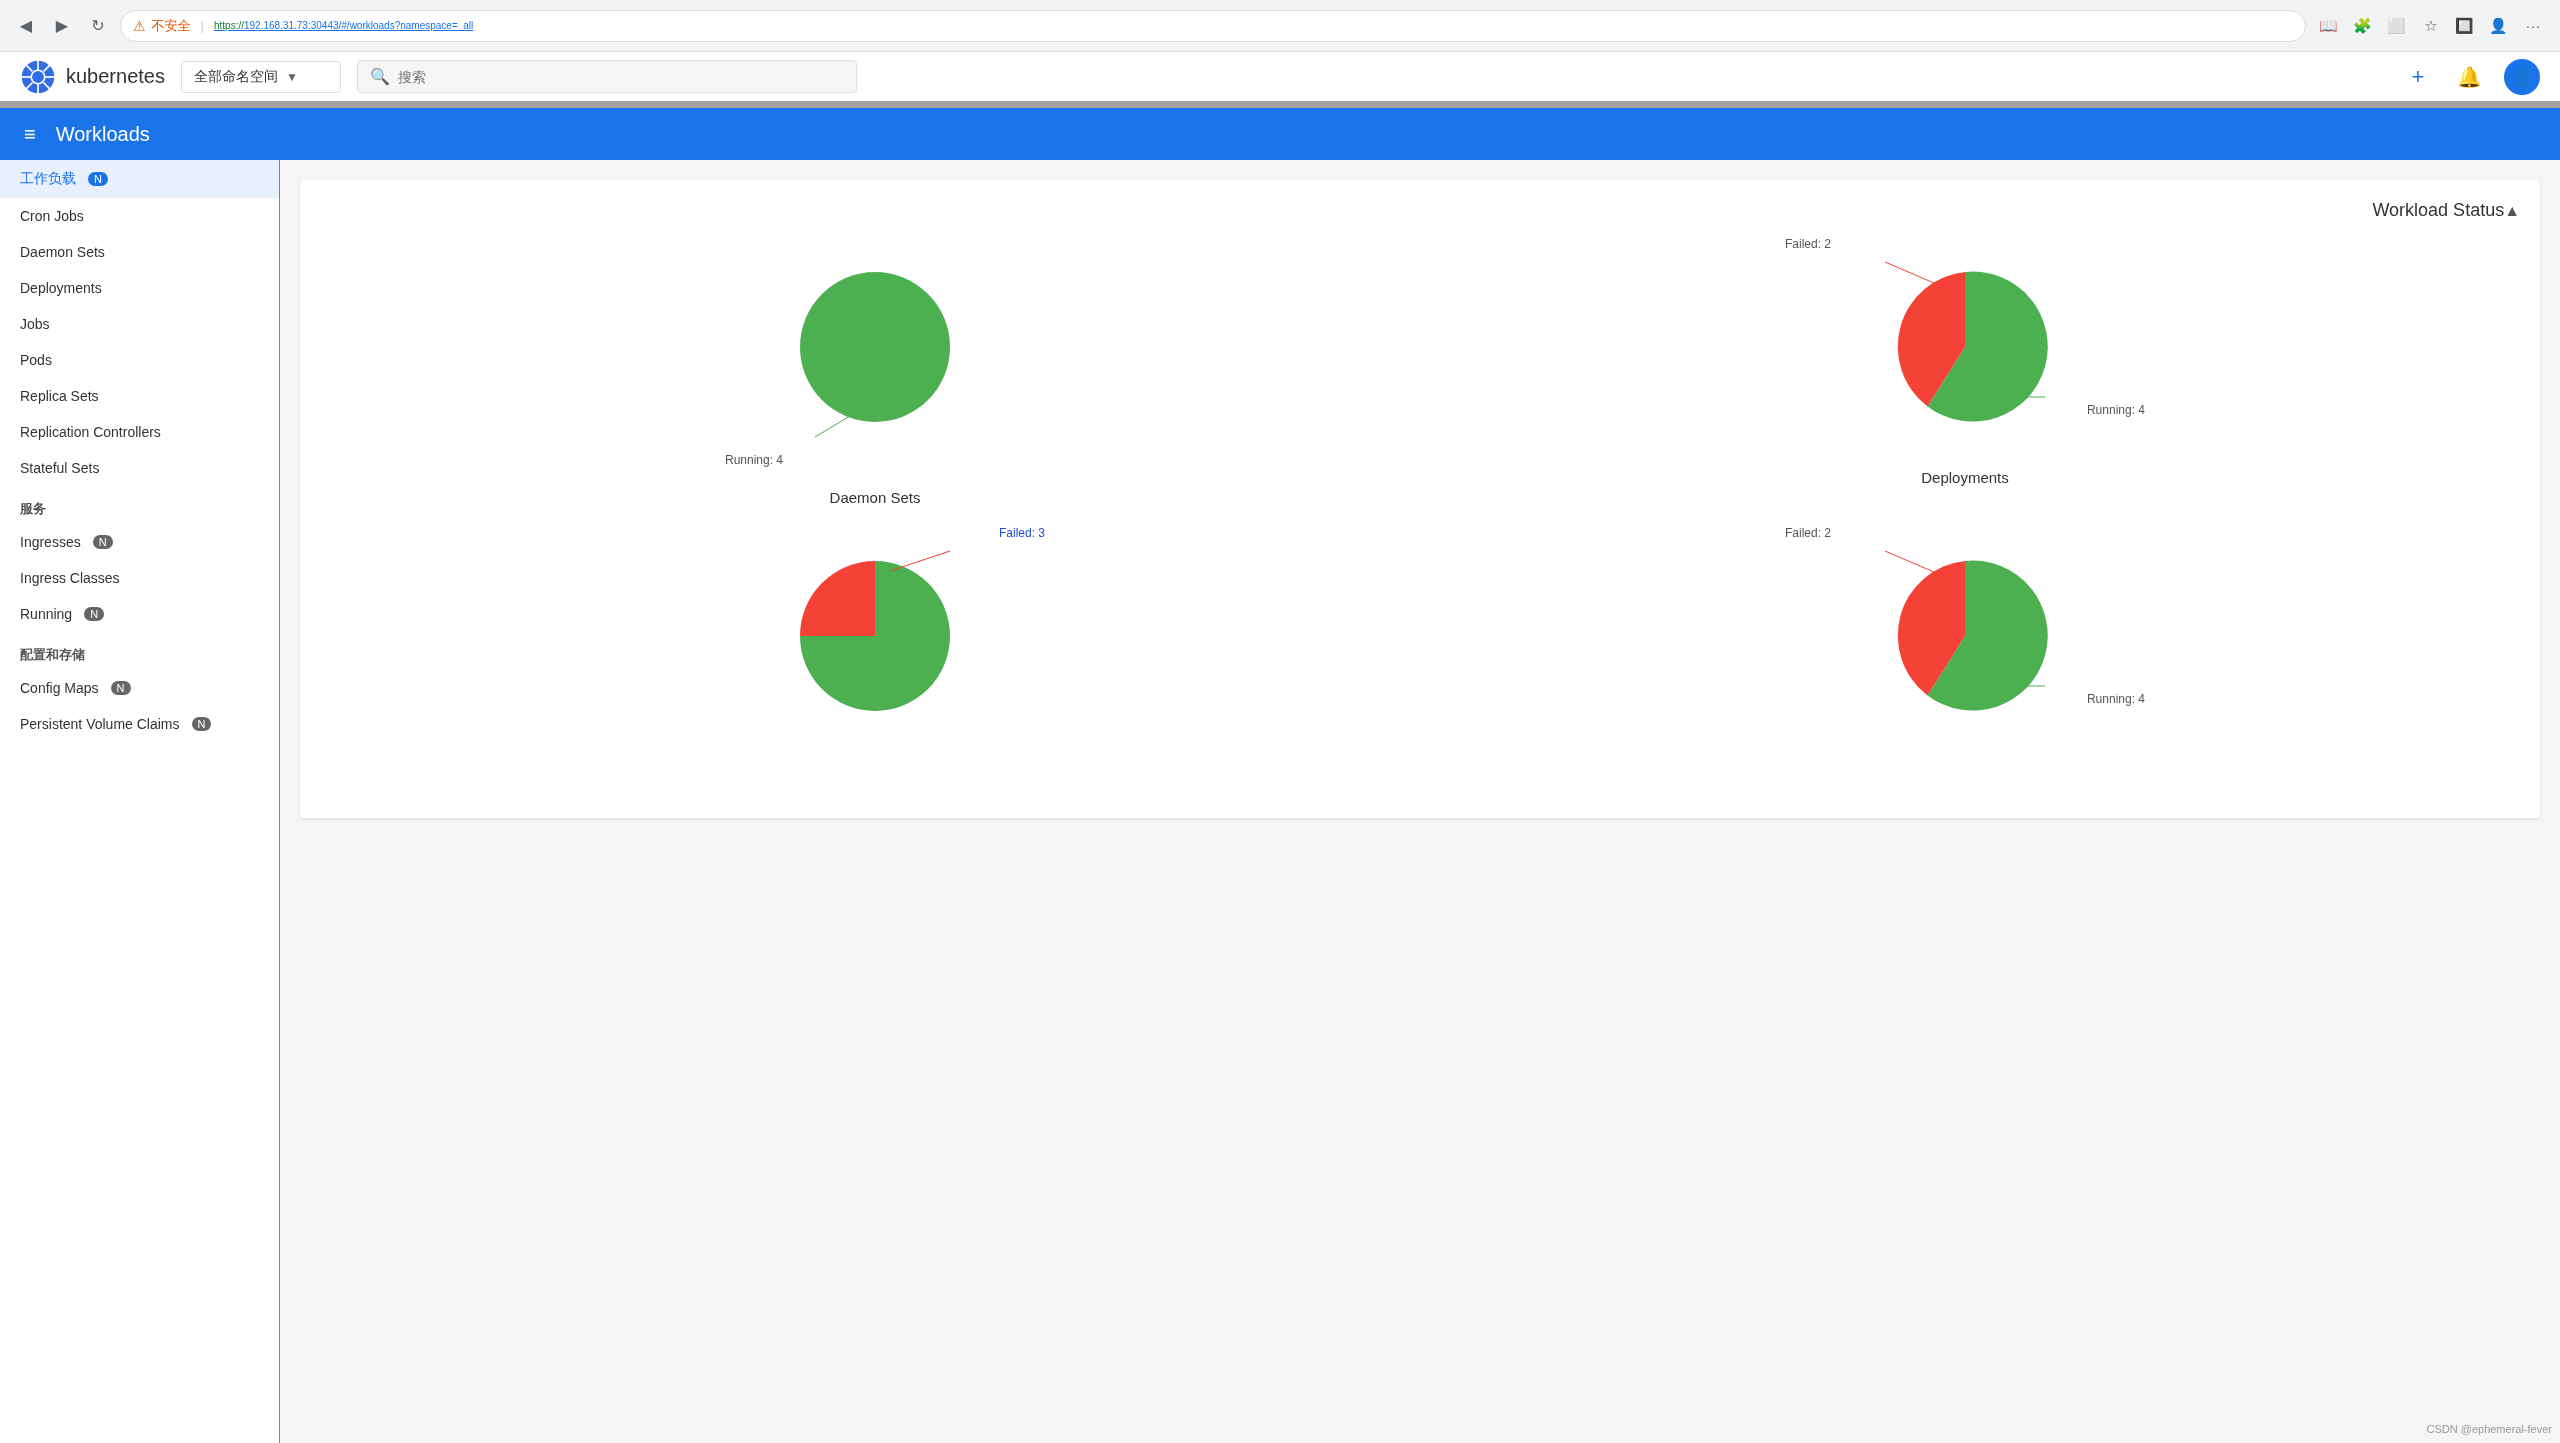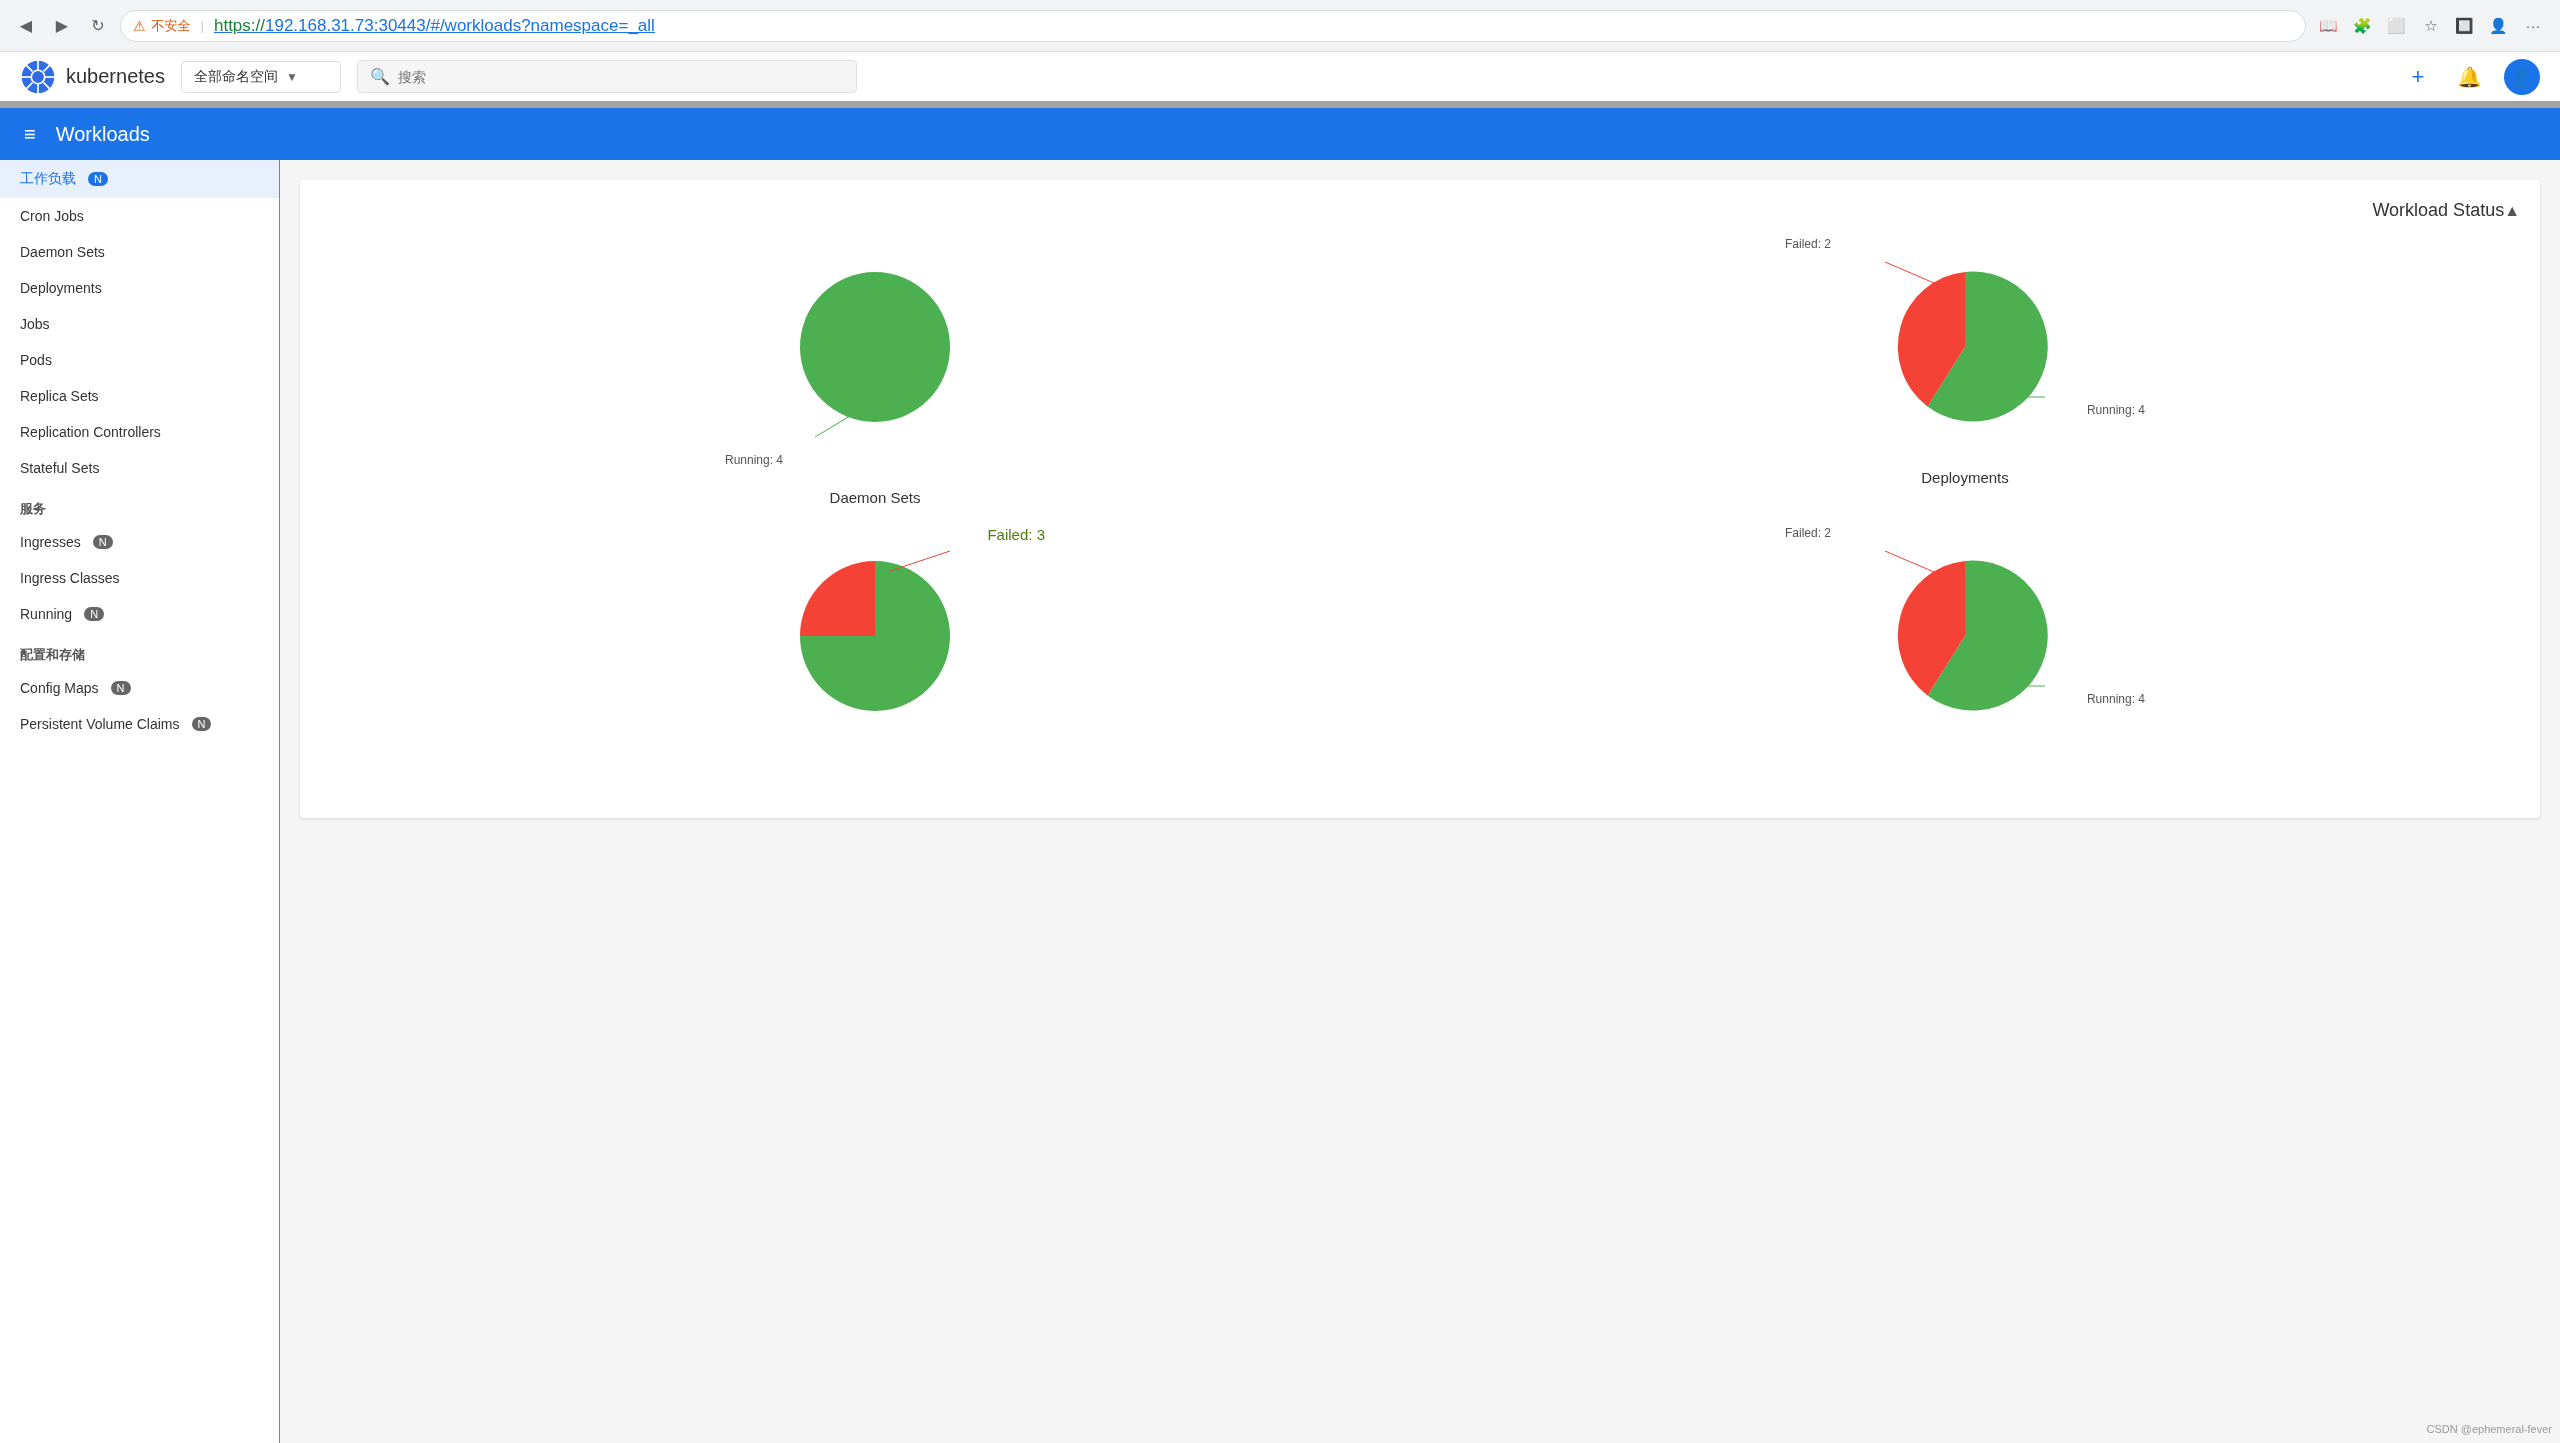--- a/index.html
+++ b/index.html
@@ -263,21 +263,21 @@
 <body>
 
 <div class="browser-bar">
   <button class="browser-nav-btn">◀</button>
   <button class="browser-nav-btn">▶</button>
   <button class="browser-nav-btn">↻</button>
   <div class="address-bar">
     <span class="warning-icon">⚠</span>
     <span style="color:#e65100;font-size:13px;">不安全</span>
     <span style="color:#ccc;margin:0 4px;">|</span>
-    <span style="color:#1a73e8;font-size:17px;text-decoration:underline;">
+    <span style="color:#1a73e8;font-size:10px;text-decoration:underline;">
       <span style="color:#188038;">https://</span><span>192.168.31.73</span><span>:30443/#/workloads?namespace=_all</span>
     </span>
   </div>
   <div class="browser-tools">
     <button class="browser-tool-btn" title="Read mode">📖</button>
     <button class="browser-tool-btn">🧩</button>
     <button class="browser-tool-btn">⬜</button>
     <button class="browser-tool-btn">☆</button>
     <button class="browser-tool-btn">🔲</button>
     <button class="browser-tool-btn">👤</button>
@@ -431,21 +431,21 @@
         </div>
 
         <div class="chart-container">
           <div class="chart-wrapper" style="position:relative;">
             <svg class="pie" width="180" height="180" viewBox="0 0 180 180">
 
               <path d="M90,90 L90,15 A75,75 0 1,1 15,90 Z" fill="#4caf50"></path>
               <path d="M90,90 L15,90 A75,75 0 0,1 90,15 Z" fill="#f44336"></path>
             </svg>
             
-            <div style="position:absolute;top:-20px;right:-80px;font-size:15px;color:#4d7c0f;white-space:nowrap;">Failed: 3</div>
+            <div style="position:absolute;top:-20px;right:-80px;font-size:12px;color:#1d4ed8;white-space:nowrap;">Failed: 3</div>
             <svg style="position:absolute;top:5px;right:5px;overflow:visible;" width="70" height="30">
               <line x1="0" y1="20" x2="60" y2="0" stroke="#f44336" stroke-width="1"></line>
             </svg>
           </div>
           <span style="margin-top:40px;" class="chart-label"></span>
         </div>
 
         <div class="chart-container">
           <div class="chart-wrapper" style="position:relative;">
             <svg class="pie" width="180" height="180" viewBox="0 0 180 180">

